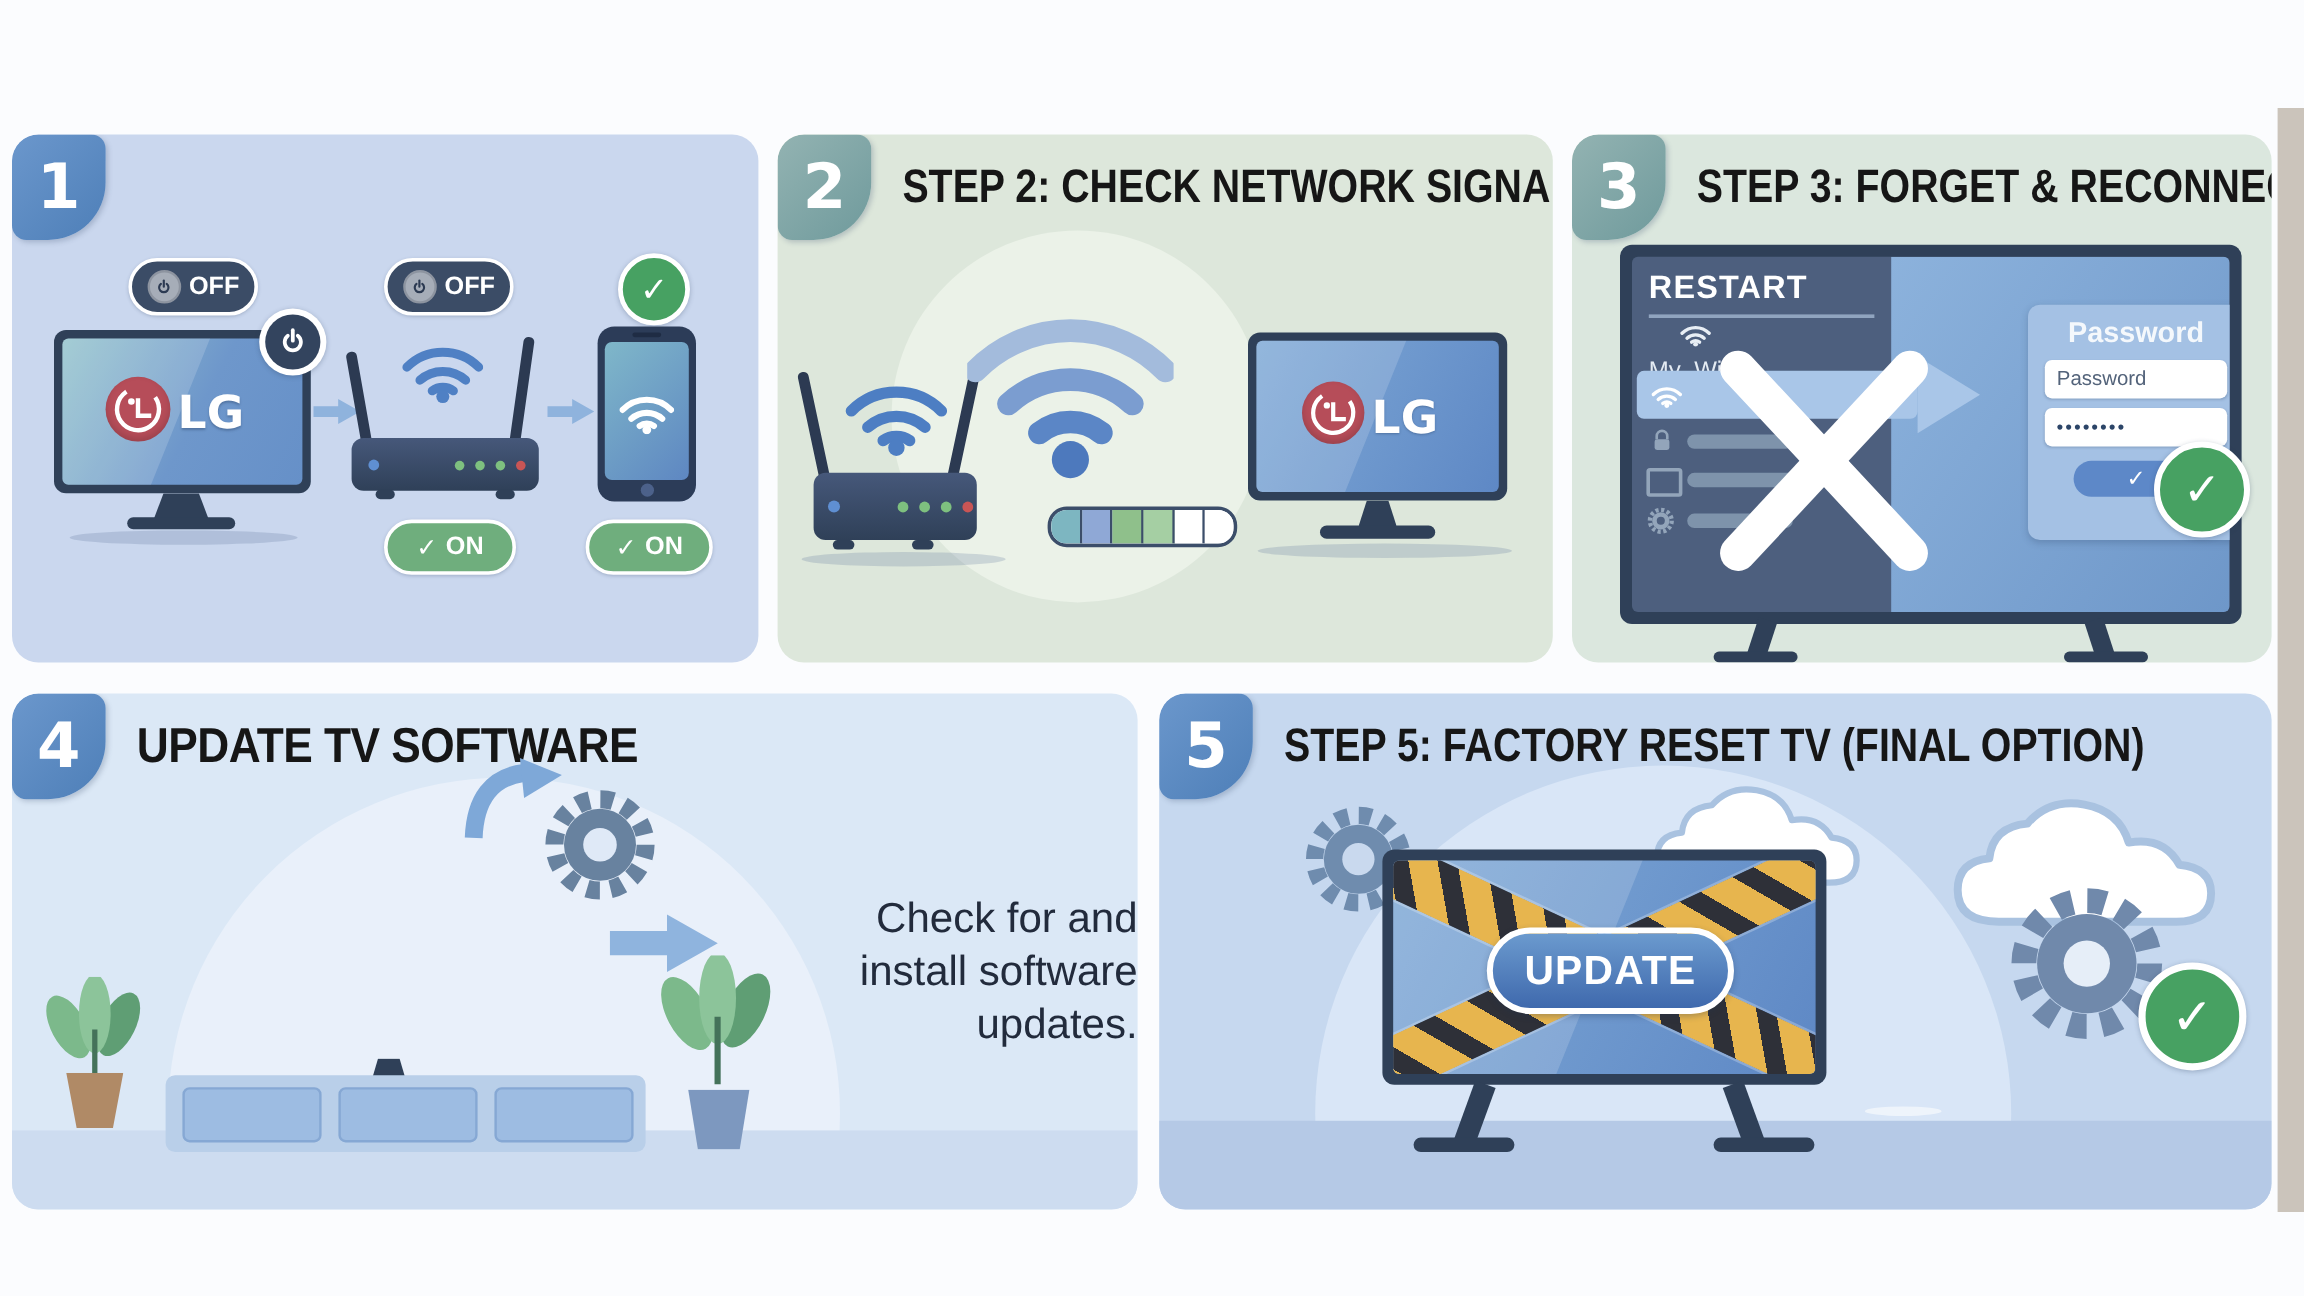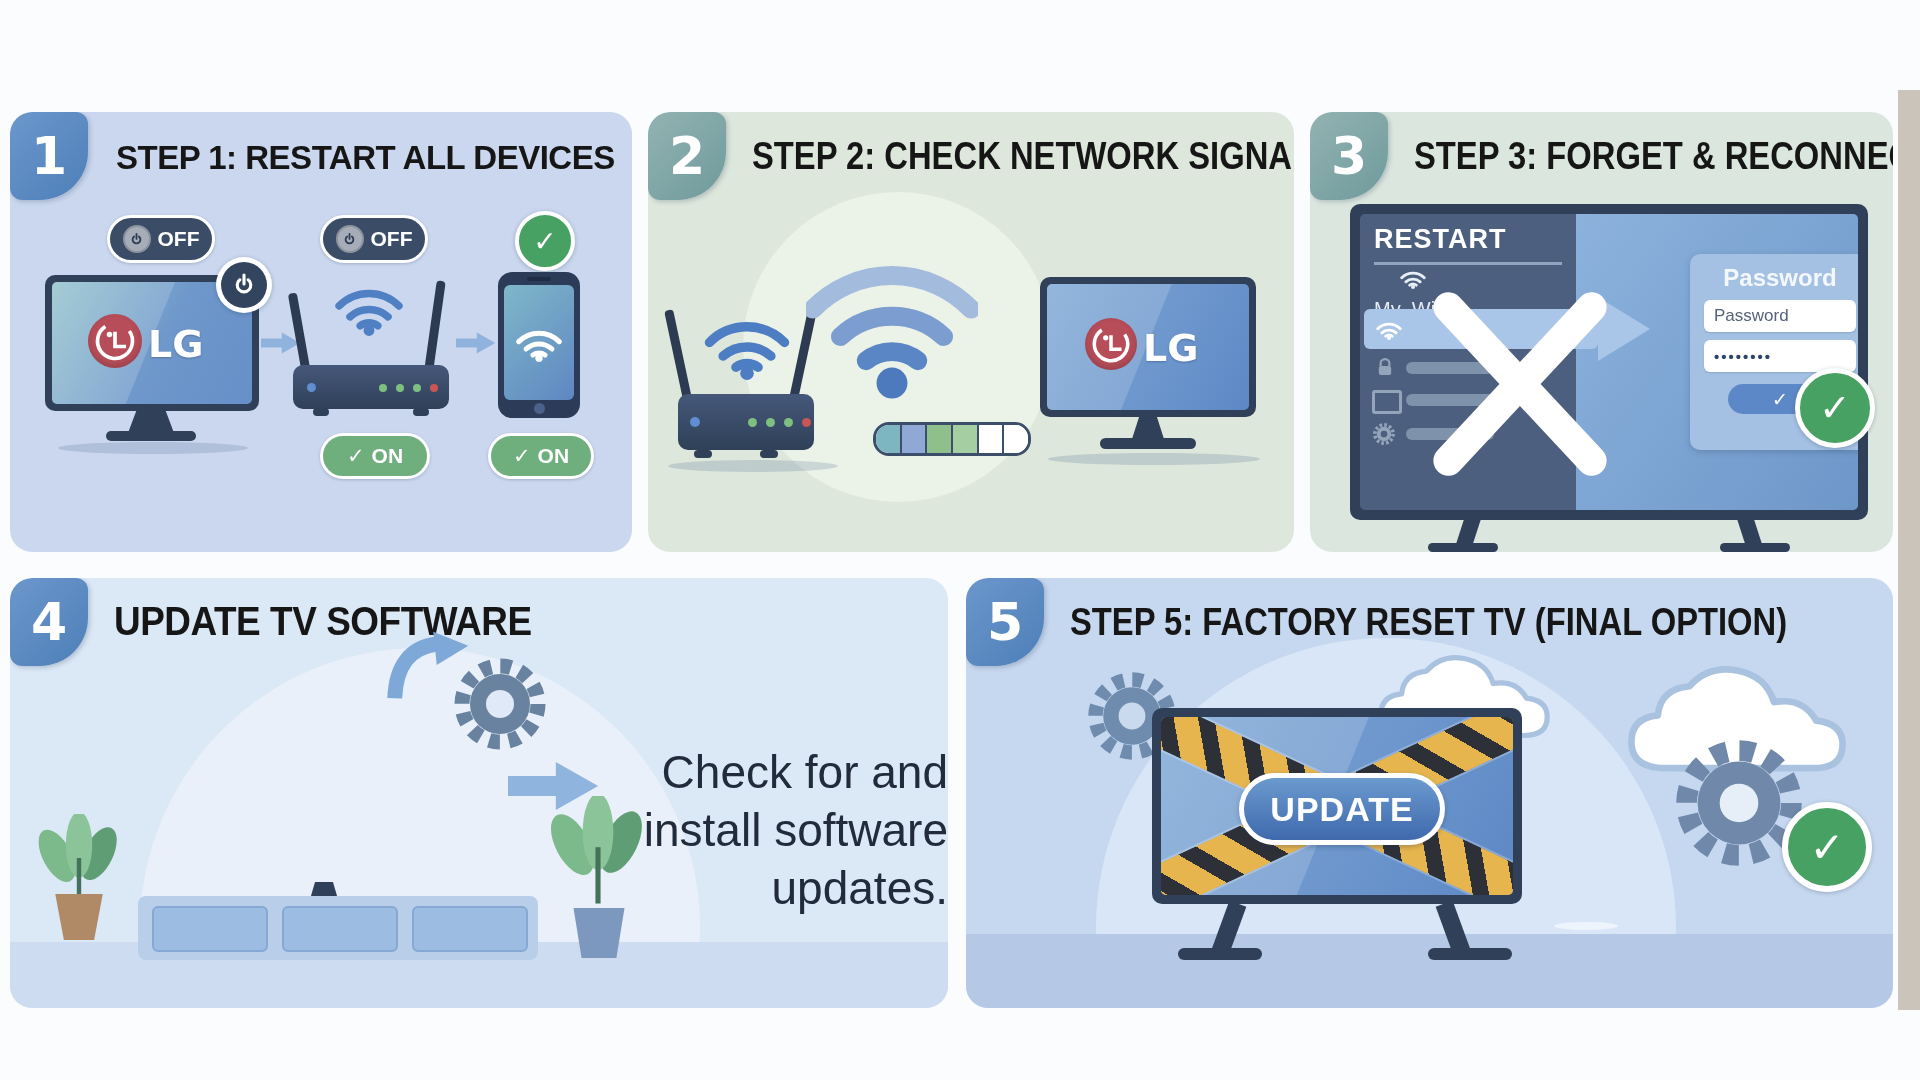--- a/index.html
+++ b/index.html
@@ -100,21 +100,20 @@
       <ellipse cx="50" cy="28" rx="12" ry="30" fill="#8cc49a"></ellipse>
       <path d="M50 40 V84" stroke="#44725a" stroke-width="4"></path>
     </symbol>
   </defs>
 </svg>
 
 <div id="stage">
 
   <section class="panel" style="left:10px;top:112px;width:622px;height:440px;background:#cad7ee;">
     <div class="badge badge-blue">1</div>
-    <div class="title" style="left:106px;top:27px;font-size:33px;letter-spacing:-.5px;">STEP 1: RESTART ALL DEVICES</div>
 
     <div class="pill pill-off" style="left:97px;top:103px;width:102px;height:42px;font-size:21px;">
       <span class="power-dot">
           <svg class="icon-svg" width="15" height="15" style="color:#2c3a52">
             <use href="#power"></use>
           </svg>
         </span>
       <span>OFF</span>
     </div>
 
@@ -340,21 +339,21 @@
 
     <svg class="icon-svg" style="position:absolute;left:14px;top:236px;" width="110" height="110">
         <use href="#leafplant"></use>
       </svg>
     <div style="position:absolute;left:42px;top:316px;width:54px;height:46px;background:#b08a66;clip-path:polygon(6% 0,94% 0,78% 100%,22% 100%);"></div>
     <svg class="icon-svg" style="position:absolute;left:524px;top:218px;" width="128" height="128">
         <use href="#leafplant"></use>
       </svg>
     <div style="position:absolute;left:560px;top:330px;width:58px;height:50px;background:#7d98bf;clip-path:polygon(6% 0,94% 0,80% 100%,20% 100%);"></div>
 
-    <div class="caption" style="left:628px;top:166px;width:310px;font-size:46px;">Check for and
+    <div class="caption" style="left:628px;top:166px;width:310px;font-size:35px;">Check for and
 install software
 updates.</div>
   </section>
 
   <section class="panel" style="left:966px;top:578px;width:927px;height:430px;background:#c6d8ef;">
     <div class="badge badge-blue">5</div>
     <div class="title" style="left:104px;top:22px;font-size:39px;"><span class="cond">STEP 5: FACTORY RESET TV (FINAL OPTION)</span></div>
 
     <div class="pale-circle" style="left:130px;top:60px;width:580px;height:580px;background:#d9e6f7;"></div>
     <div class="floor" style="top:356px;width:927px;height:74px;background:#b5c9e6;"></div>

